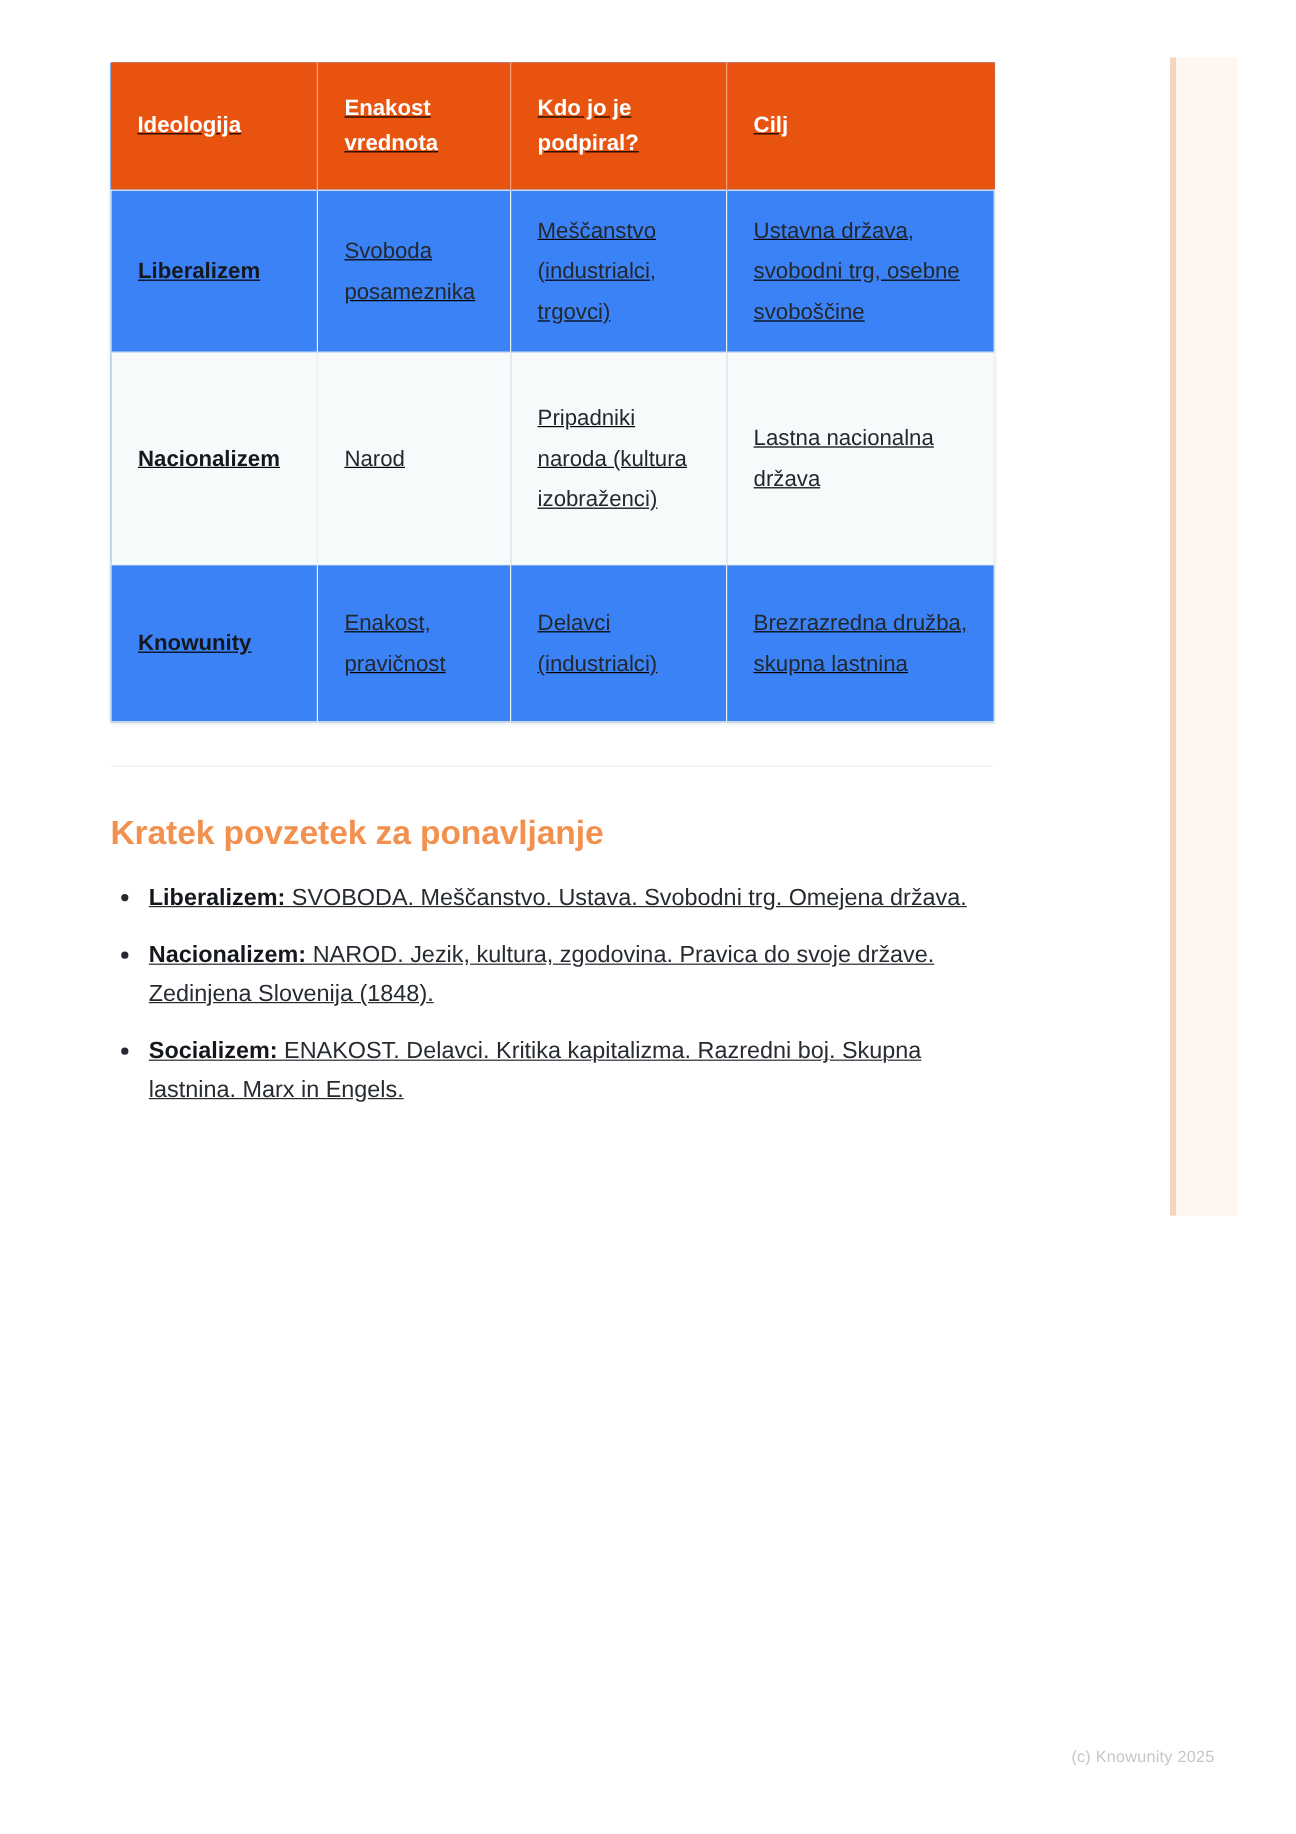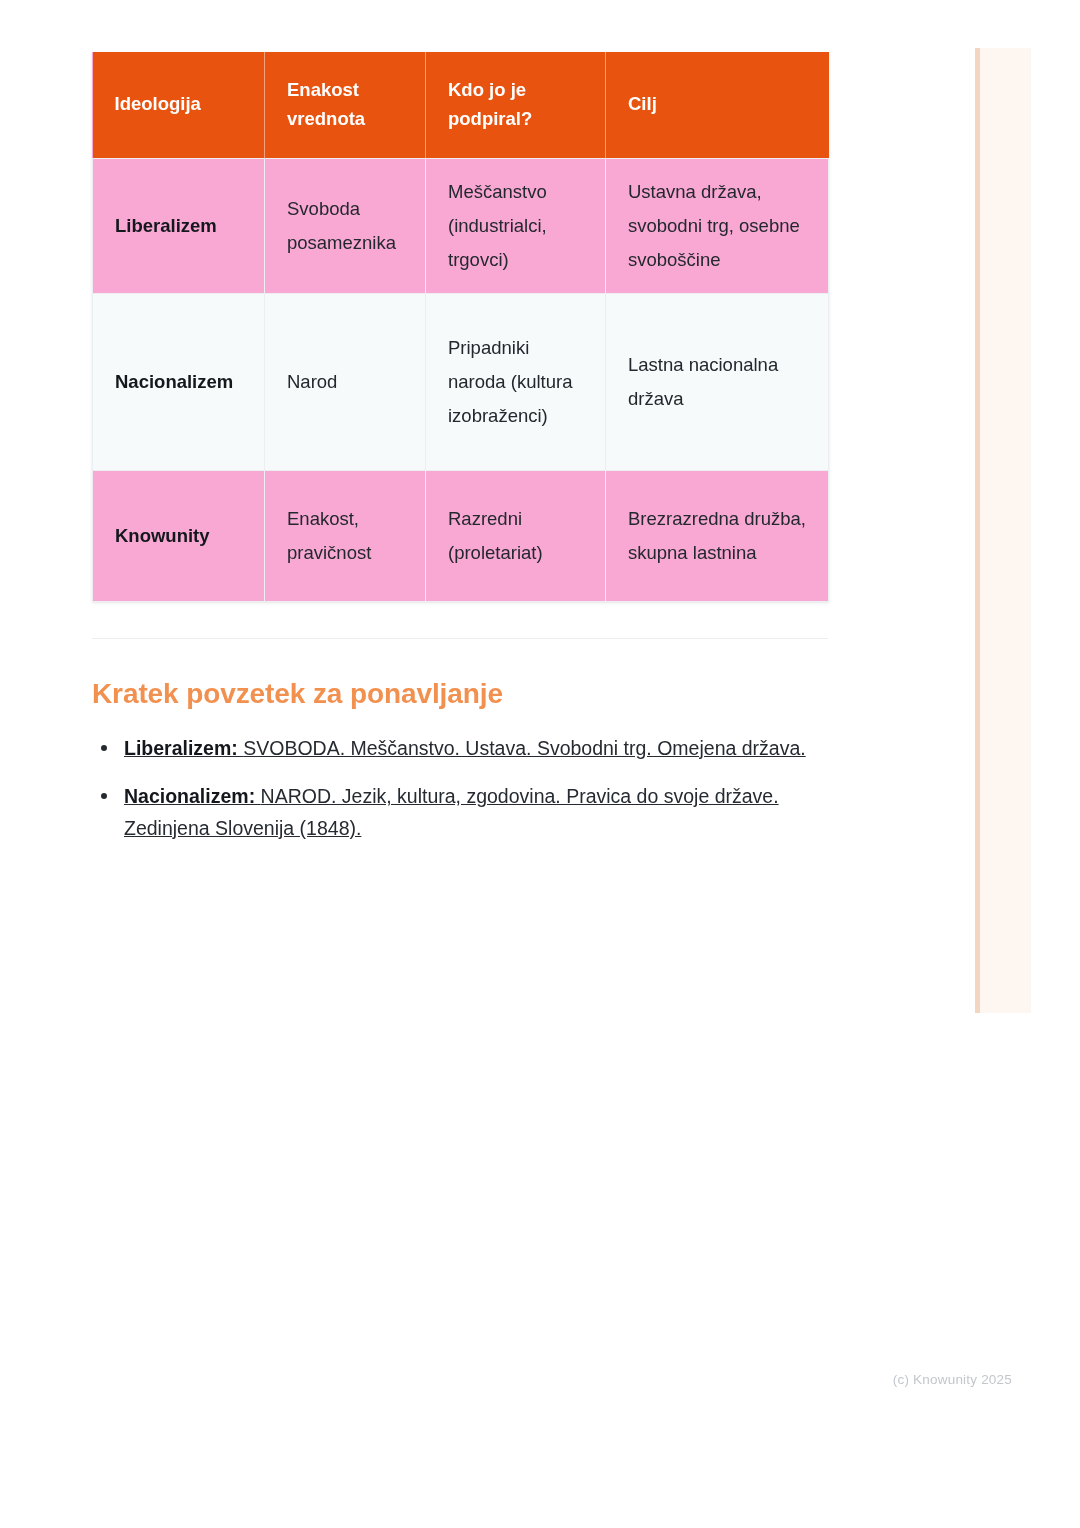--- a/index.html
+++ b/index.html
@@ -36,21 +36,22 @@
     width: 736px;
   }
 
   
   .ideo-table {
     margin-top: 52px;
     width: 736px;
     border-collapse: collapse;
     table-layout: fixed;
     box-shadow: 0 1px 3px rgba(0,0,0,0.10);
-    background: #f9a8d4;
+    background: #3b82f6;
+    text-decoration: underline;
   }
   .ideo-table col.c1 { width: 172px; }
   .ideo-table col.c2 { width: 161px; }
   .ideo-table col.c3 { width: 180px; }
   .ideo-table col.c4 { width: 223px; }
 
   .ideo-table thead th {
     background: #e8540f;
     color: #ffffff;
     font-size: 18.5px;
@@ -131,21 +132,21 @@
   }
   .summary-list li .lead {
     font-weight: 700;
     color: #14181d;
   }
 
   
   .watermark {
     position: absolute;
     right: 68px;
-    top: 1372px;
+    top: 1456px;
     font-size: 13.5px;
     color: #c3c7cb;
     letter-spacing: 0.2px;
     white-space: nowrap;
   }
 </style>
 </head>
 <body>
 
 <div class="side-panel"></div>
@@ -176,38 +177,43 @@
       </tr>
       <tr class="r2 alt">
         <td class="rowhead">Nacionalizem</td>
         <td>Narod</td>
         <td>Pripadniki naroda (kultura izobraženci)</td>
         <td>Lastna nacionalna država</td>
       </tr>
       <tr class="r3">
         <td class="rowhead">Knowunity</td>
         <td>Enakost, pravičnost</td>
-        <td>Razredni (proletariat)</td>
+        <td>Delavci (industrialci)</td>
         <td>Brezrazredna družba, skupna lastnina</td>
       </tr>
     </tbody>
   </table>
 
   <div class="divider"></div>
 
   <h2 class="summary-heading">Kratek povzetek za ponavljanje</h2>
 
   <ul class="summary-list">
     <li>
       <span class="dot"></span>
       <span class="lead">Liberalizem: </span>
       <span>SVOBODA. Meščanstvo. Ustava. Svobodni trg. Omejena država.</span>
     </li>
     <li>
       <span class="dot"></span>
       <span class="lead">Nacionalizem: </span>
       <span>NAROD. Jezik, kultura, zgodovina. Pravica do svoje države. Zedinjena Slovenija (1848).</span>
     </li>
+    <li>
+      <span class="dot"></span>
+      <span class="lead">Socializem: </span>
+      <span>ENAKOST. Delavci. Kritika kapitalizma. Razredni boj. Skupna lastnina. Marx in Engels.</span>
+    </li>
   </ul>
 
 </div>
 
 <div class="watermark">(c) Knowunity 2025</div>
 
 </body></html>

